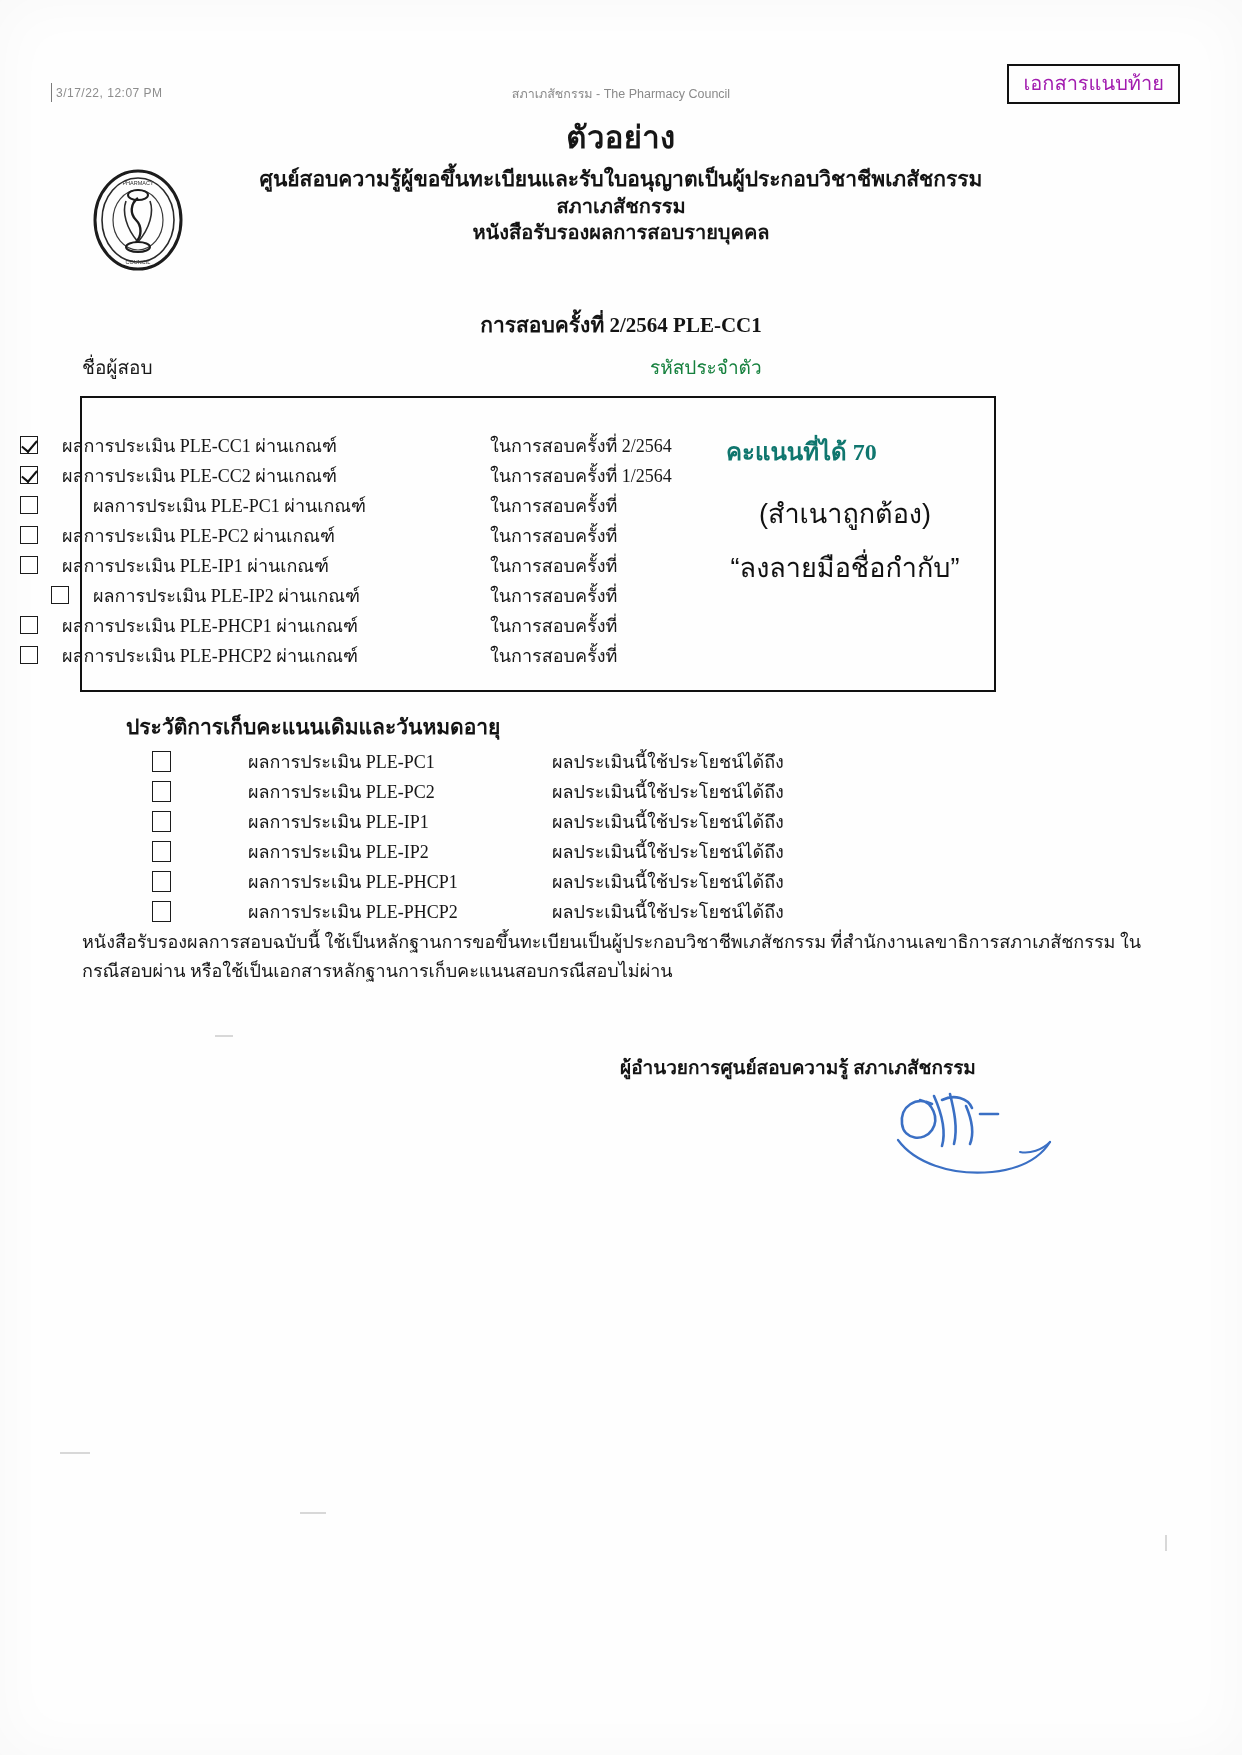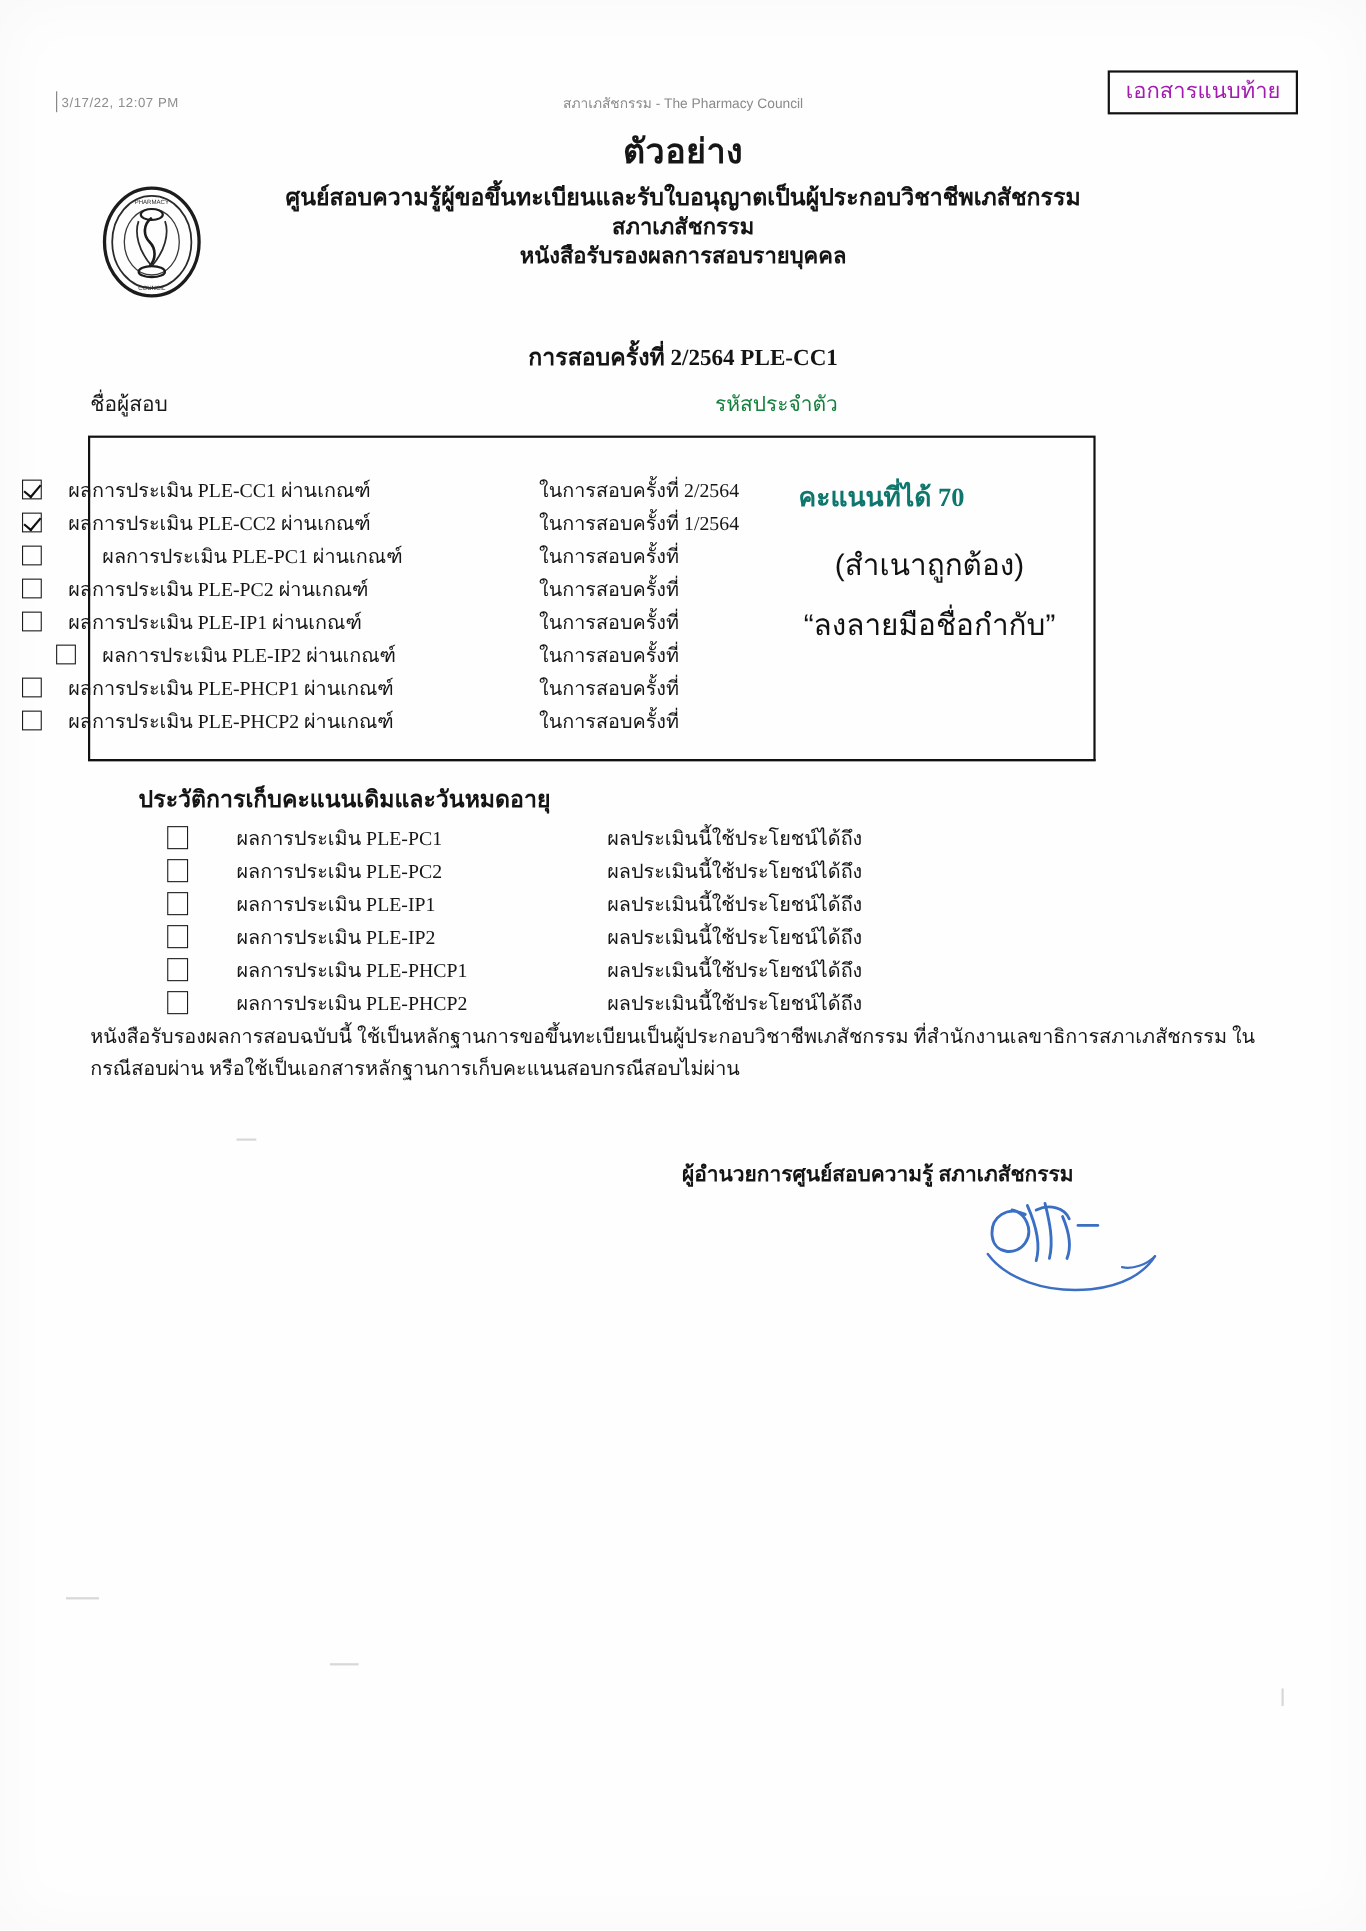--- a/index.html
+++ b/index.html
@@ -149,21 +149,21 @@
   .stamp-1{font-size:27px;line-height:1.4;}
   .stamp-2{font-size:27px;line-height:1.4;margin-top:16px;}
 
   
   .sec2-title{
     position:absolute;left:126px;top:710px;
     font-size:21px;font-weight:700;color:#141414;
   }
   .h-row{
     position:absolute;left:152px;
-    height:30px;display:flex;align-items:center;
+    height:30px;display:flex;align-items:center;gap:33px;
   }
   .h-cbx{
     width:19px;height:21px;
     border:1.7px solid #1c1c1c;
     box-sizing:border-box;background:#fff;flex:0 0 auto;
   }
   .h-label{margin-left:44px;font-size:18px;white-space:nowrap;color:#161616;}
   .h-note{position:absolute;left:400px;font-size:18px;white-space:nowrap;color:#161616;}
 
   

